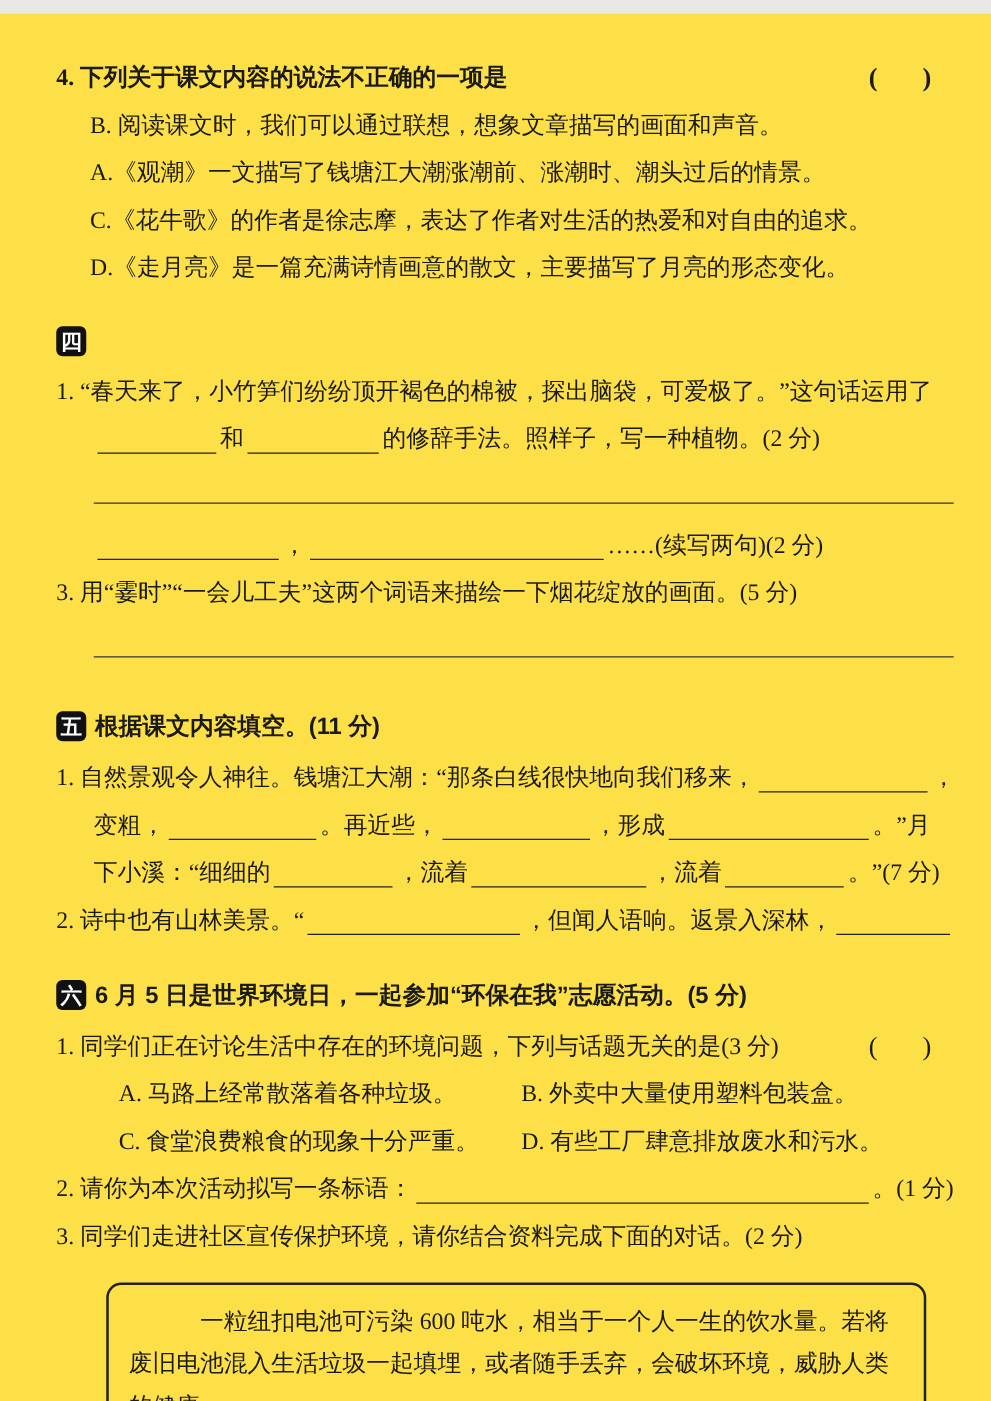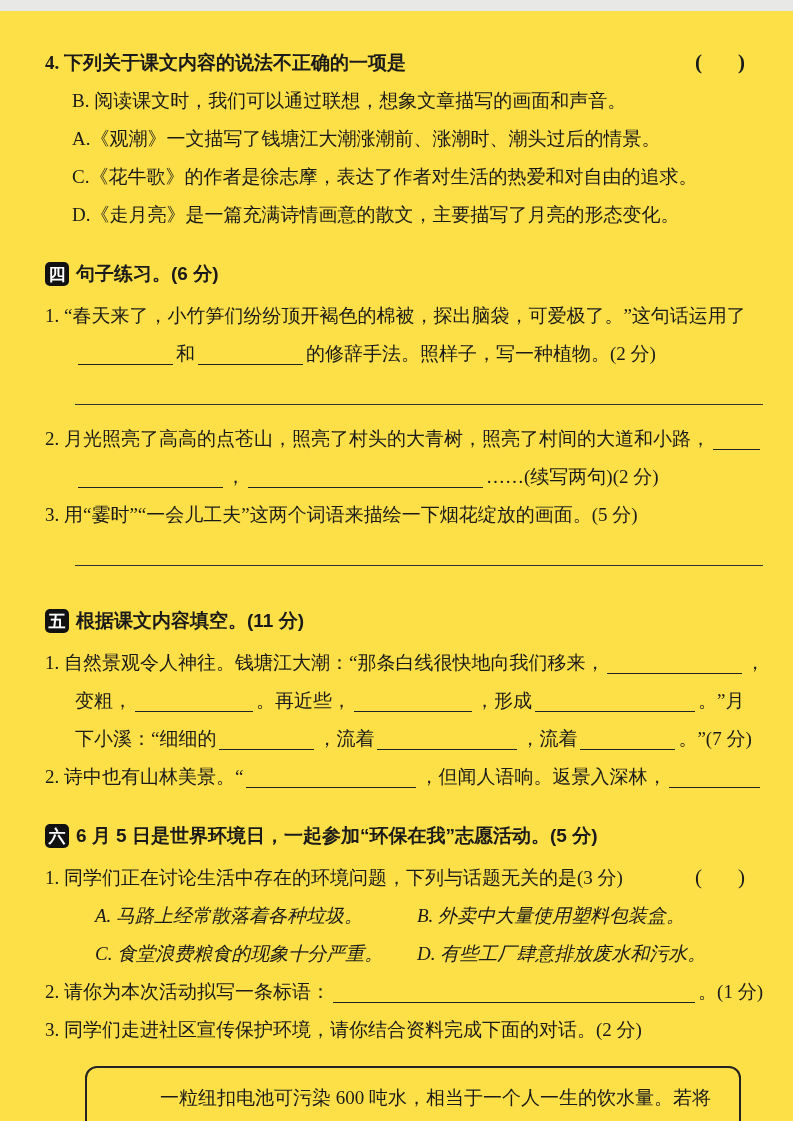--- a/index.html
+++ b/index.html
@@ -44,21 +44,21 @@
     margin:24px 0 22px 30px;
     height:0;
   }
   .bracket {
     margin-left:auto;
     display:inline-flex; align-items:center;
     font-size:21px;
     padding-right:18px;
   }
   .bracket .gap { display:inline-block; width:36px; }
-  .opts-grid { margin-left:50px;font-style:italic; }
+  .opts-grid { margin-left:50px; }
   .opts-row { display:flex; margin-bottom:15px; line-height:23px; }
   .opts-row .col-a { width:322px; flex:none; }
   .info-box {
     border:2px solid #222;
     border-radius:12px;
     margin:10px 22px 20px 40px;
     padding:13px 20px 14px 16px;
     line-height:34px;
     text-indent:3em;
     white-space:normal;
@@ -77,36 +77,31 @@
       <span data-bind="q4.bracket_close">)</span>
     </span>
   </div>
   <div class="opt" data-bind="q4.options.1">B. 阅读课文时，我们可以通过联想，想象文章描写的画面和声音。</div>
   <div class="opt" data-bind="q4.options.0">A.《观潮》一文描写了钱塘江大潮涨潮前、涨潮时、潮头过后的情景。</div>
   <div class="opt" data-bind="q4.options.2">C.《花牛歌》的作者是徐志摩，表达了作者对生活的热爱和对自由的追求。</div>
   <div class="opt" data-bind="q4.options.3">D.《走月亮》是一篇充满诗情画意的散文，主要描写了月亮的形态变化。</div>
 
   <div class="sec-header">
     <span class="badge" data-bind="section4.badge">四</span>
-    <span class="sec-title" data-bind="section4.title">句子练习。(6 分)</span>
   </div>
 
   <div class="row" data-bind="section4.q1.line1">1. “春天来了，小竹笋们纷纷顶开褐色的棉被，探出脑袋，可爱极了。”这句话运用了</div>
   <div class="row indent1">
     <span class="blank" style="width:95px"></span>
     <span data-bind="section4.q1.connector">和</span>
     <span class="blank" style="width:105px"></span>
     <span data-bind="section4.q1.tail">的修辞手法。照样子，写一种植物。(2 分)</span>
   </div>
   <div class="rule-line"></div>
 
-  <div class="row">
-    <span data-bind="section4.q2.line1">2. 月光照亮了高高的点苍山，照亮了村头的大青树，照亮了村间的大道和小路，</span>
-    <span class="blank fill"></span>
-  </div>
   <div class="row indent1">
     <span class="blank" style="width:145px"></span>
     <span data-bind="section4.q2.comma">，</span>
     <span class="blank" style="width:235px"></span>
     <span data-bind="section4.q2.tail">……(续写两句)(2 分)</span>
   </div>
 
   <div class="row" data-bind="section4.q3">3. 用“霎时”“一会儿工夫”这两个词语来描绘一下烟花绽放的画面。(5 分)</div>
   <div class="rule-line"></div>
 

